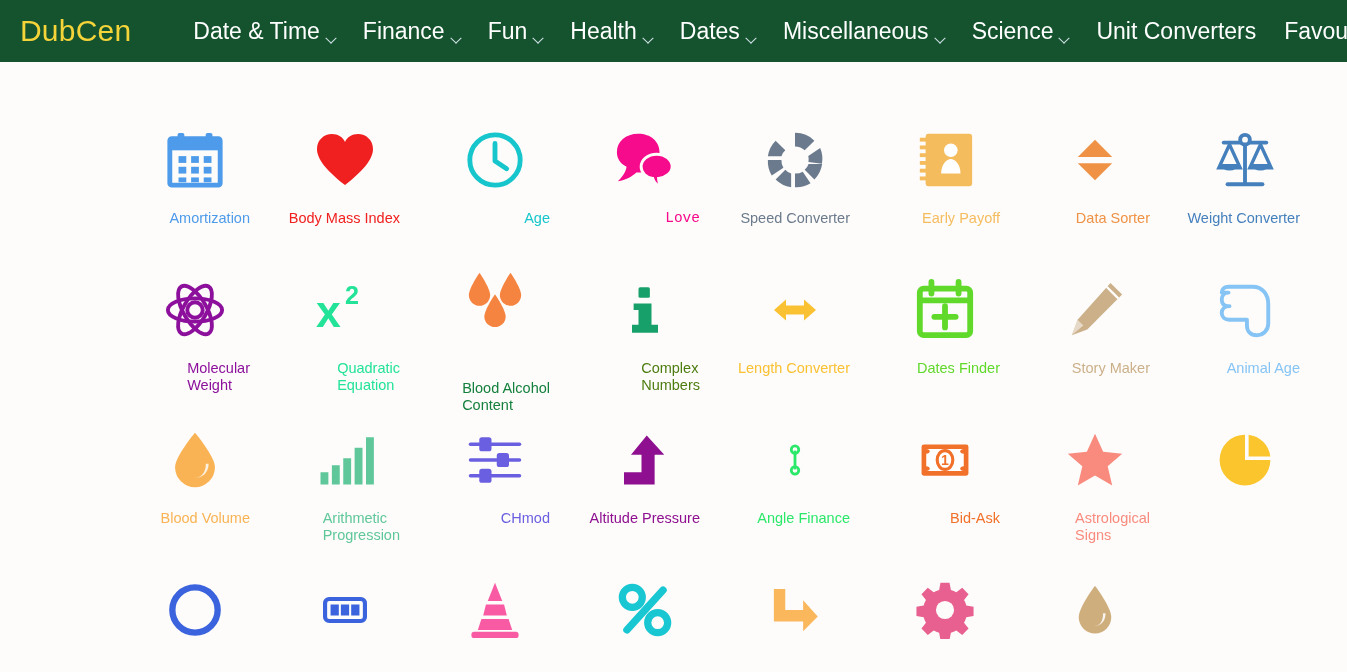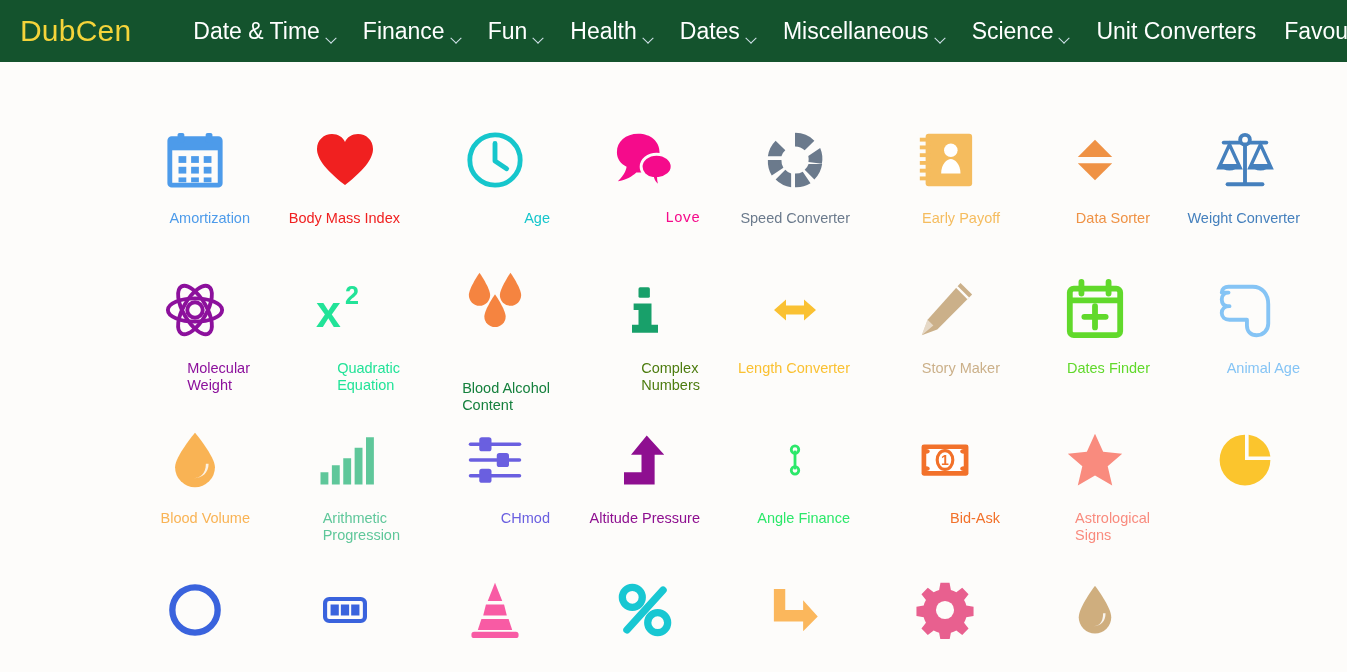--- a/index.html
+++ b/index.html
@@ -295,39 +295,39 @@
       <div class="iconbox">
         <svg width="64" height="48" viewBox="0 0 64 64" xmlns="http://www.w3.org/2000/svg">
           <path d="M4 32 L20 18 L20 26 L44 26 L44 18 L60 32 L44 46 L44 38 L20 38 L20 46 Z" fill="#fac132"></path>
         </svg>
       </div>
       <div class="label" style="color: rgb(250, 193, 50);">Length Converter</div>
     </div>
     <div class="tile">
       <div class="iconbox">
         <svg width="62" height="62" viewBox="0 0 64 64" xmlns="http://www.w3.org/2000/svg">
+          <rect x="6" y="10" width="52" height="48" rx="4" fill="none" stroke="#61d92b" stroke-width="6"></rect>
+          <path d="M6 22 h52" stroke="#61d92b" stroke-width="6"></path>
+          <path d="M18 3 v12 M46 3 v12" stroke="#61d92b" stroke-width="6" stroke-linecap="round"></path>
+          <path d="M32 28 v22 M21 39 h22" stroke="#61d92b" stroke-width="6" stroke-linecap="round"></path>
+        </svg>
+      </div>
+      <div class="label" style="color: rgb(97, 217, 43);">Dates Finder</div>
+    </div>
+    <div class="tile">
+      <div class="iconbox">
+        <svg width="62" height="62" viewBox="0 0 64 64" xmlns="http://www.w3.org/2000/svg">
           <g transform="rotate(0 32 32)">
             <path d="M48 4 L60 16 L24 52 L8 58 L14 42 Z" fill="#cbb089"></path>
             <path d="M44 8 L56 20" stroke="#fdfcfa" stroke-width="2.5"></path>
             <path d="M8 58 L14 42 L20 48 Z" fill="#fdfcfa" opacity="0.55"></path>
           </g>
         </svg>
       </div>
       <div class="label" style="color: rgb(203, 176, 137);">Story Maker</div>
-    </div>
-    <div class="tile">
-      <div class="iconbox">
-        <svg width="62" height="62" viewBox="0 0 64 64" xmlns="http://www.w3.org/2000/svg">
-          <rect x="6" y="10" width="52" height="48" rx="4" fill="none" stroke="#61d92b" stroke-width="6"></rect>
-          <path d="M6 22 h52" stroke="#61d92b" stroke-width="6"></path>
-          <path d="M18 3 v12 M46 3 v12" stroke="#61d92b" stroke-width="6" stroke-linecap="round"></path>
-          <path d="M32 28 v22 M21 39 h22" stroke="#61d92b" stroke-width="6" stroke-linecap="round"></path>
-        </svg>
-      </div>
-      <div class="label" style="color: rgb(97, 217, 43);">Dates Finder</div>
     </div>
     <div class="tile">
       <div class="iconbox">
         <svg width="62" height="62" viewBox="0 0 64 64" xmlns="http://www.w3.org/2000/svg">
           <path d="M8 14 C8 10 11 8 15 8 L40 8 C50 8 56 16 56 26 L56 46 C56 53 51 58 44 58 C38 58 34 54 34 48 L34 42 L16 42 C11 42 8 39 8 35 C8 31 11 28 16 28 L14 28 C10 28 8 25 8 21 C8 17 11 14 15 14 Z" fill="none" stroke="#85c4f5" stroke-width="4" stroke-linejoin="round"></path>
         </svg>
       </div>
       <div class="label" style="color: rgb(133, 196, 245);">Animal Age</div>
     </div>
     <div class="tile">

